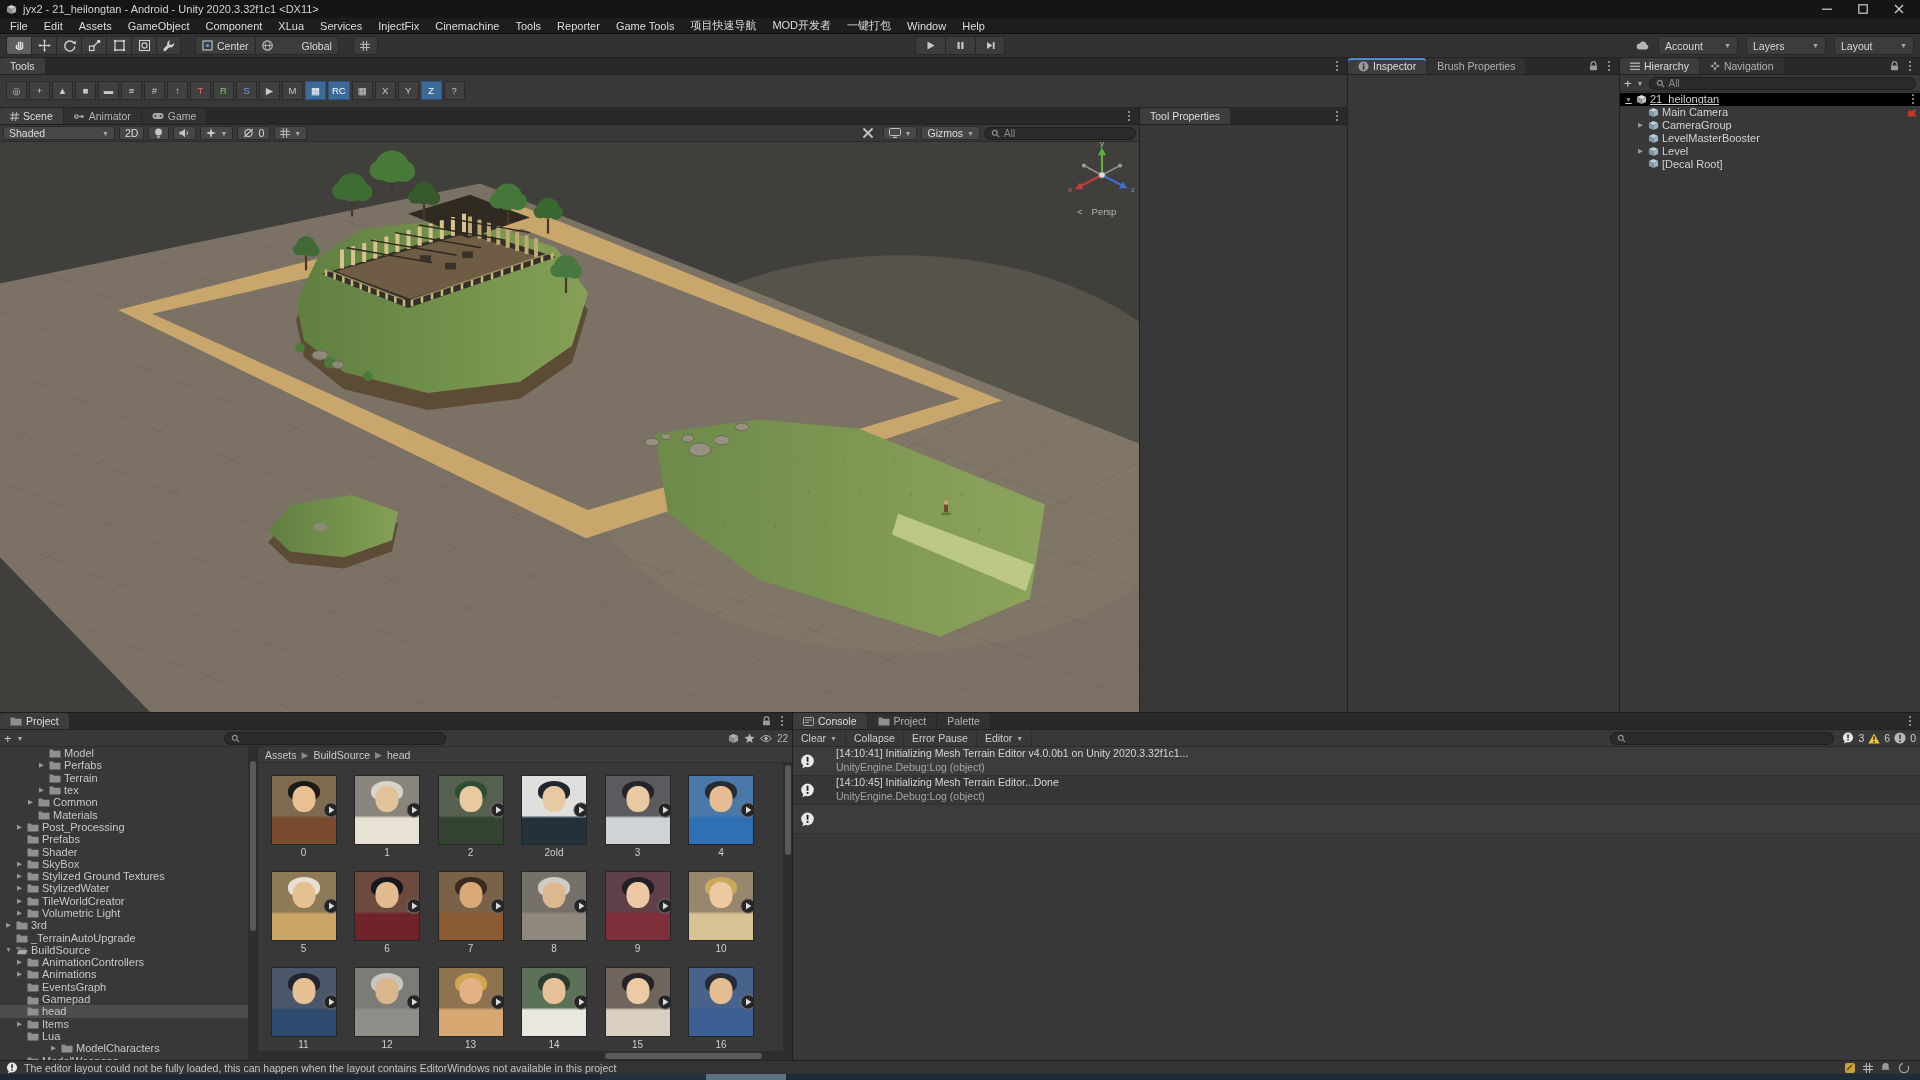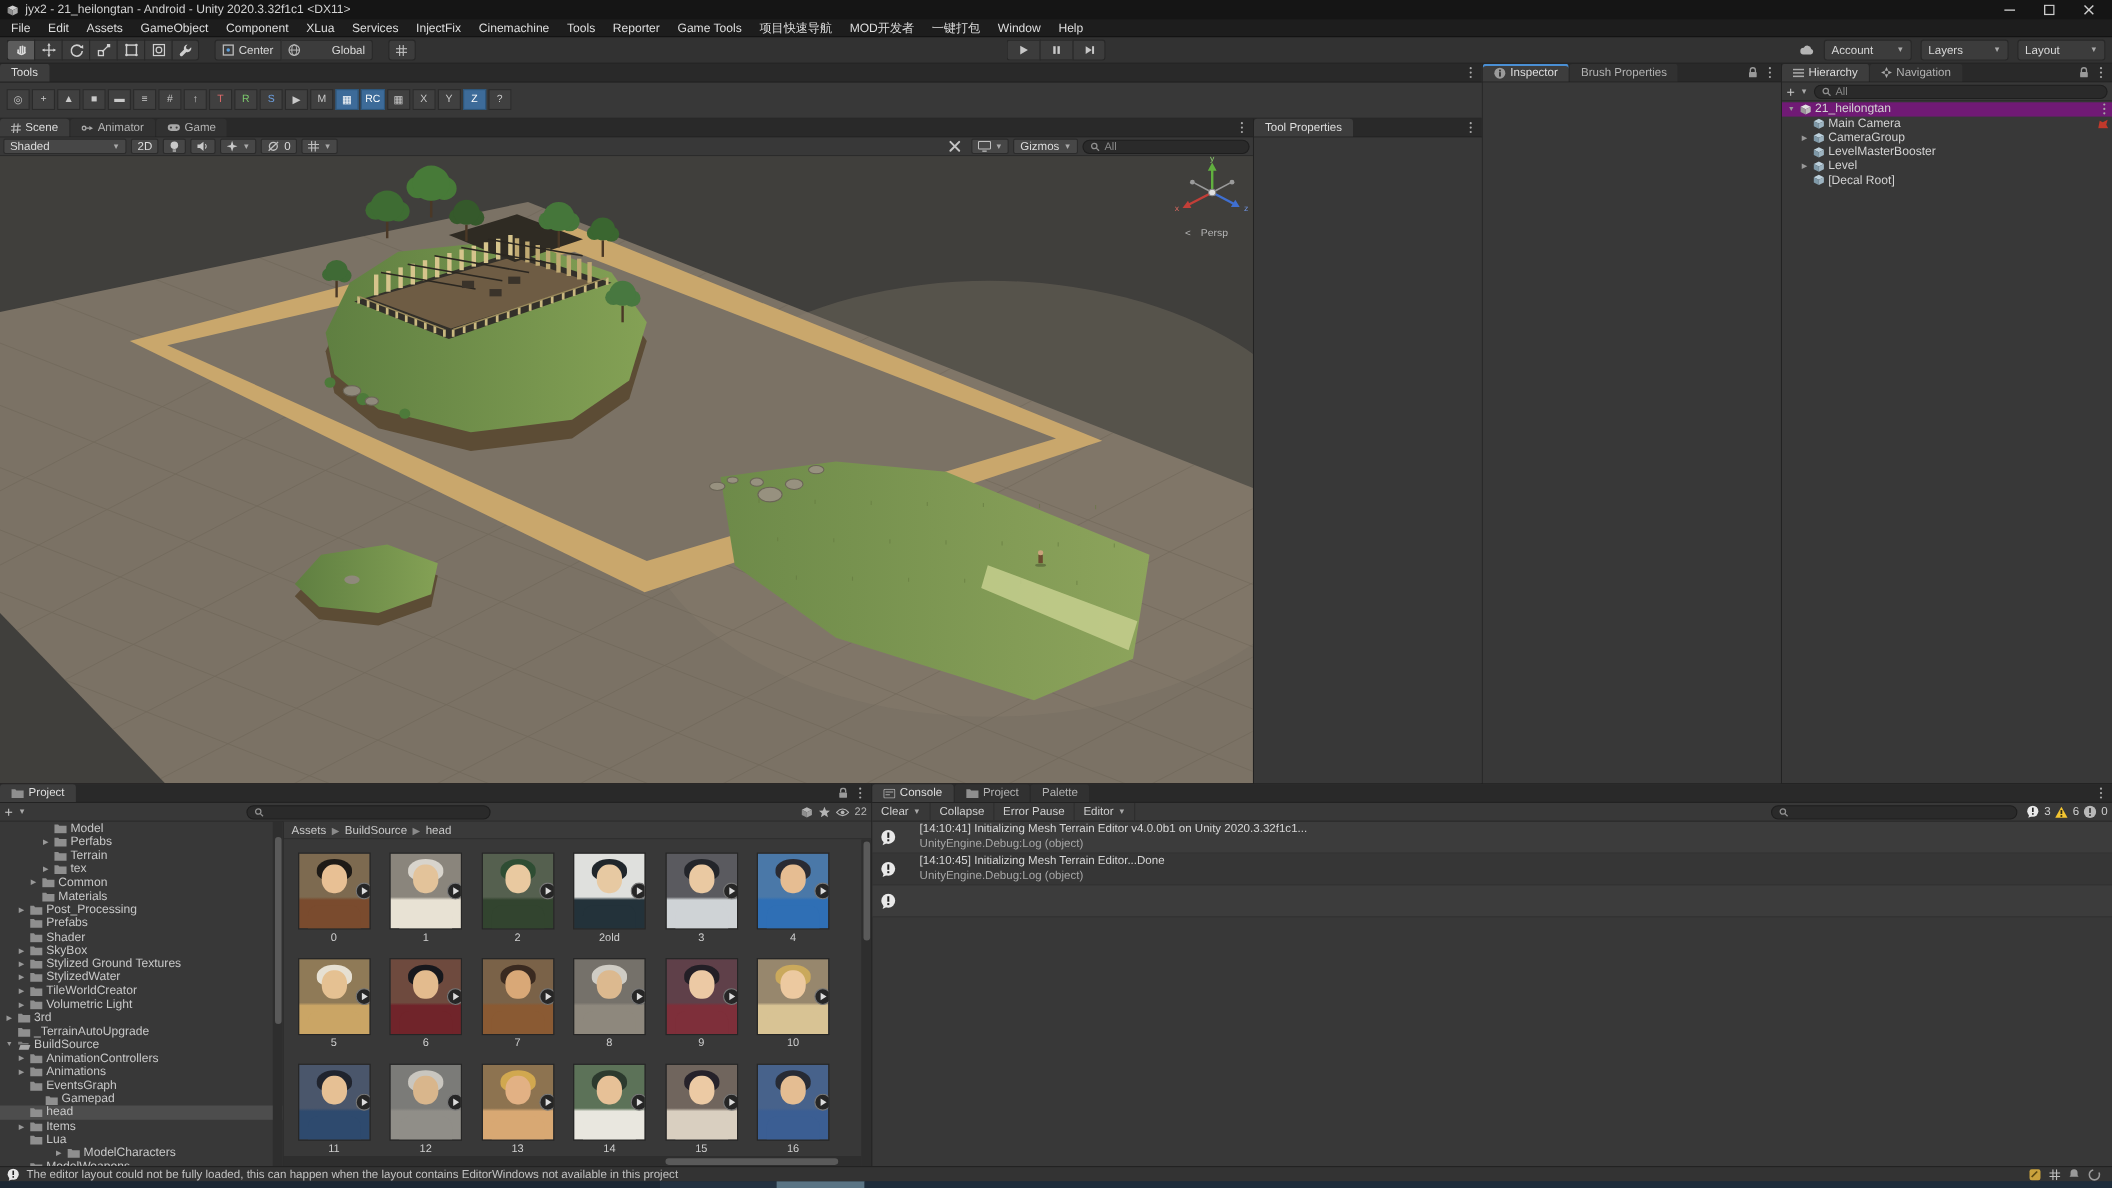--- a/index.html
+++ b/index.html
@@ -40,21 +40,21 @@
   .sbtn{height:14px;background:#474747;border:1px solid #2b2b2b;border-radius:2px;display:flex;align-items:center;gap:4px;padding:0 5px;color:#dcdcdc;}
   .viewport{flex:1;position:relative;background:#403f3c;overflow:hidden;}
   .search{height:13px;background:#2a2a2a;border:1px solid #1e1e1e;border-radius:8px;display:flex;align-items:center;gap:4px;padding:0 6px;font-size:10px;color:#8a8a8a;}
   .panel-content{flex:1;background:#383838;}
   .tool-props{flex:1;display:flex;flex-direction:column;}
   .inspector{width:272px;border-right:1px solid #222;display:flex;flex-direction:column;}
   .hierarchy{flex:1;display:flex;flex-direction:column;}
   .actionrow{height:17px;background:#383838;border-bottom:1px solid #2c2c2c;display:flex;align-items:center;gap:5px;padding:0 4px;font-size:11px;}
   .tree{flex:1;overflow:hidden;font-size:11px;color:#d2d2d2;padding-top:1px;}
   .trow{height:12.9px;display:flex;align-items:center;gap:3px;padding-right:3px;white-space:nowrap;}
-  .trow.selected{background:#701a75;}
+  .trow.selected{background:#000000;text-decoration:underline;}
   .arrow{width:9px;text-align:center;font-size:6.5px;color:#989898;flex:none;}
   .bottom{display:flex;height:348px;border-top:1px solid #1e1e1e;}
   .project{width:793px;border-right:1px solid #1e1e1e;display:flex;flex-direction:column;}
   .project-body{flex:1;display:flex;min-height:0;}
   .ptree{width:258px;border-right:1px solid #2a2a2a;overflow:hidden;font-size:11px;position:relative;}
   .prow{height:12.3px;display:flex;align-items:center;gap:3px;white-space:nowrap;}
   .prow.selected{background:#4d4d4d;}
   .pcontent{flex:1;display:flex;flex-direction:column;min-width:0;}
   .breadcrumb{height:16px;background:#3a3a3a;border-bottom:1px solid #2d2d2d;display:flex;align-items:center;gap:5px;padding:0 7px;font-size:10.5px;color:#c9c9c9;}
   .crumb-sep{color:#8a8a8a;font-size:9px;}
@@ -1083,21 +1083,21 @@
           </div>
           <div class="prow" style="padding-left: 15px;">
             <span class="arrow"></span>
             <span class="icn">
               <svg width="12" height="10" viewBox="0 0 12 10">
                 <path d="M0.5,1.5 h3.4 l1,1.2 h6.6 v6.8 h-11 z" fill="#8f8f8f"></path>
               </svg>
             </span>
             <span>EventsGraph</span>
           </div>
-          <div class="prow" style="padding-left: 29px; align-items: flex-end;">
+          <div class="prow" style="padding-left: 15px; align-items: flex-end;">
             <span class="arrow"></span>
             <span class="icn">
               <svg width="12" height="10" viewBox="0 0 12 10">
                 <path d="M0.5,1.5 h3.4 l1,1.2 h6.6 v6.8 h-11 z" fill="#8f8f8f"></path>
               </svg>
             </span>
             <span>Gamepad</span>
           </div>
           <div class="prow selected" style="padding-left: 15px;">
             <span class="arrow"></span>

